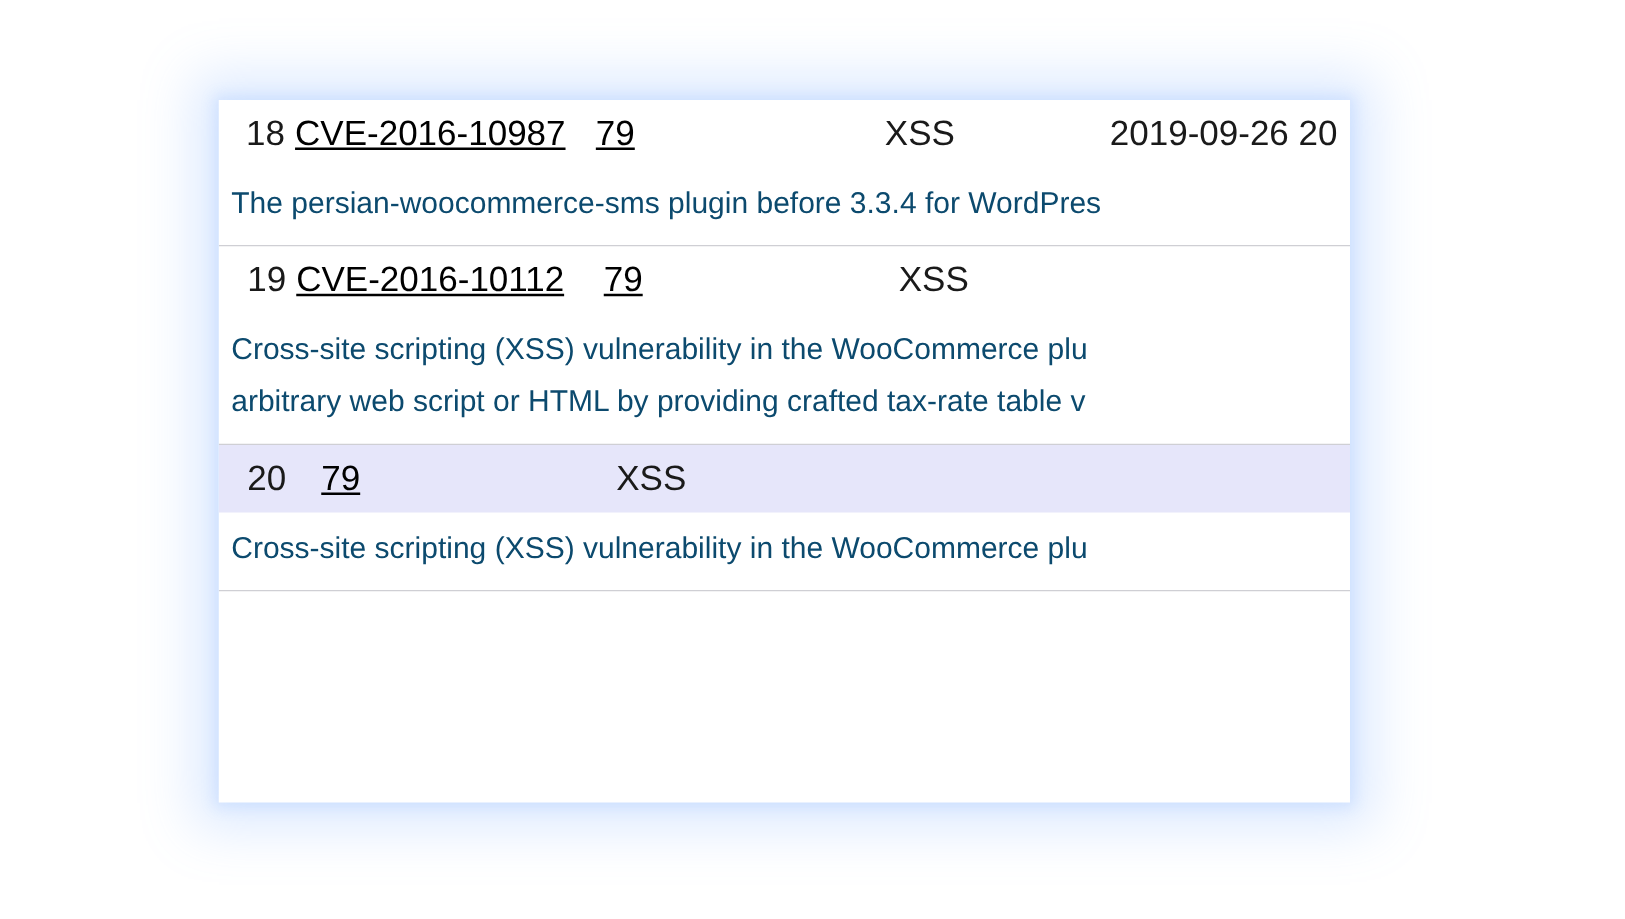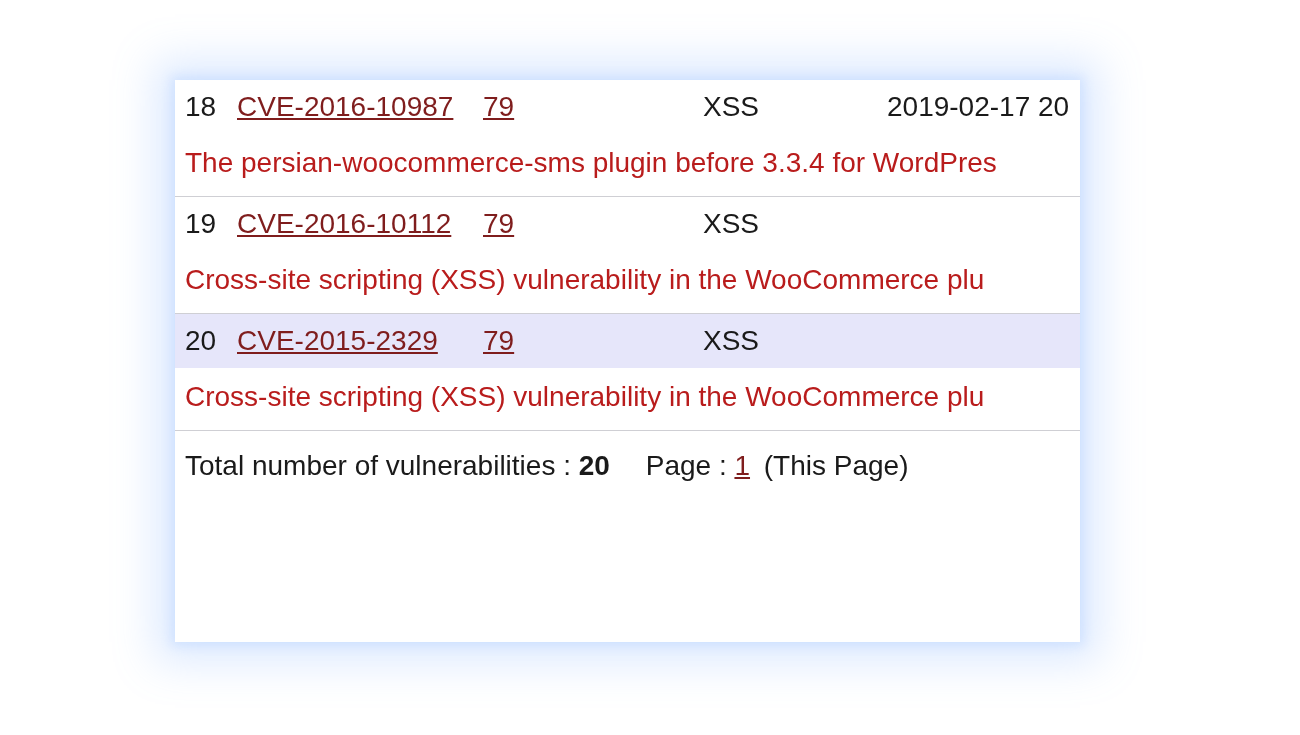--- a/index.html
+++ b/index.html
@@ -29,34 +29,34 @@
   .head {
     display: flex;
     align-items: center;
     font-size: 28px;
     line-height: 42px;
     padding: 6px 10px 6px 10px;
     white-space: nowrap;
     overflow: hidden;
   }
   .head.hl { background: #e6e6fa; }
-  .idx { width: 44px; margin-right: 8px; }
+  .idx { width: 44px; text-align: right; margin-right: 8px; }
   a.link {
-    color: #7f1d1d;
+    color: #000000;
     text-decoration: underline;
   }
   .cve { width: 246px; }
   .cwe { width: 52px; }
   .gap1 { width: 168px; }
-  .type { width: 184px; }
+  .type { width: 184px; margin-left: 16px; }
   .date { }
   .desc {
-    font-size: 28px;
+    font-size: 24px;
     line-height: 42px;
-    color: #b91c1c;
+    color: #0c4a6e;
     padding: 8px 10px 12px 10px;
     white-space: nowrap;
     overflow: hidden;
   }
   .desc .line { display: block; }
   .footer {
     font-size: 28px;
     line-height: 42px;
     padding: 14px 10px 6px 10px;
     color: #1a1a1a;
@@ -70,55 +70,48 @@
 
 <div class="card">
 
   <div class="row">
     <div class="head">
       <span class="idx">18</span>
       <a class="link cve" href="#">CVE-2016-10987</a>
       <a class="link cwe" href="#">79</a>
       <span class="gap1"></span>
       <span class="type">XSS</span>
-      <span class="date">2019-02-17 20</span>
+      <span class="date">2019-09-26 20</span>
     </div>
     <div class="desc">
       <span class="line">The persian-woocommerce-sms plugin before 3.3.4 for WordPres</span>
     </div>
   </div>
 
   <div class="row">
     <div class="head">
       <span class="idx">19</span>
       <a class="link cve" href="#">CVE-2016-10112</a>
       <a class="link cwe" href="#">79</a>
       <span class="gap1"></span>
       <span class="type">XSS</span>
     </div>
     <div class="desc">
       <span class="line">Cross-site scripting (XSS) vulnerability in the WooCommerce plu</span>
+      <span class="line">arbitrary web script or HTML by providing crafted tax-rate table v</span>
     </div>
   </div>
 
   <div class="row">
     <div class="head hl">
       <span class="idx">20</span>
-      <a class="link" href="#" style="width:226px">CVE-2015-2329</a>
       <span style="width:20px"></span>
       <a class="link cwe" href="#">79</a>
       <span class="gap1"></span>
       <span class="type">XSS</span>
     </div>
     <div class="desc">
       <span class="line">Cross-site scripting (XSS) vulnerability in the WooCommerce plu</span>
     </div>
   </div>
 
-  <div class="footer">
-    <span>Total number of vulnerabilities :</span>
-    <b>20</b>
-    <span class="plabel">Page :</span>
-    <a class="link" href="#">1</a>
-    <span class="this">(This Page)</span>
-  </div>
 
 </div>
 
 </body></html>

